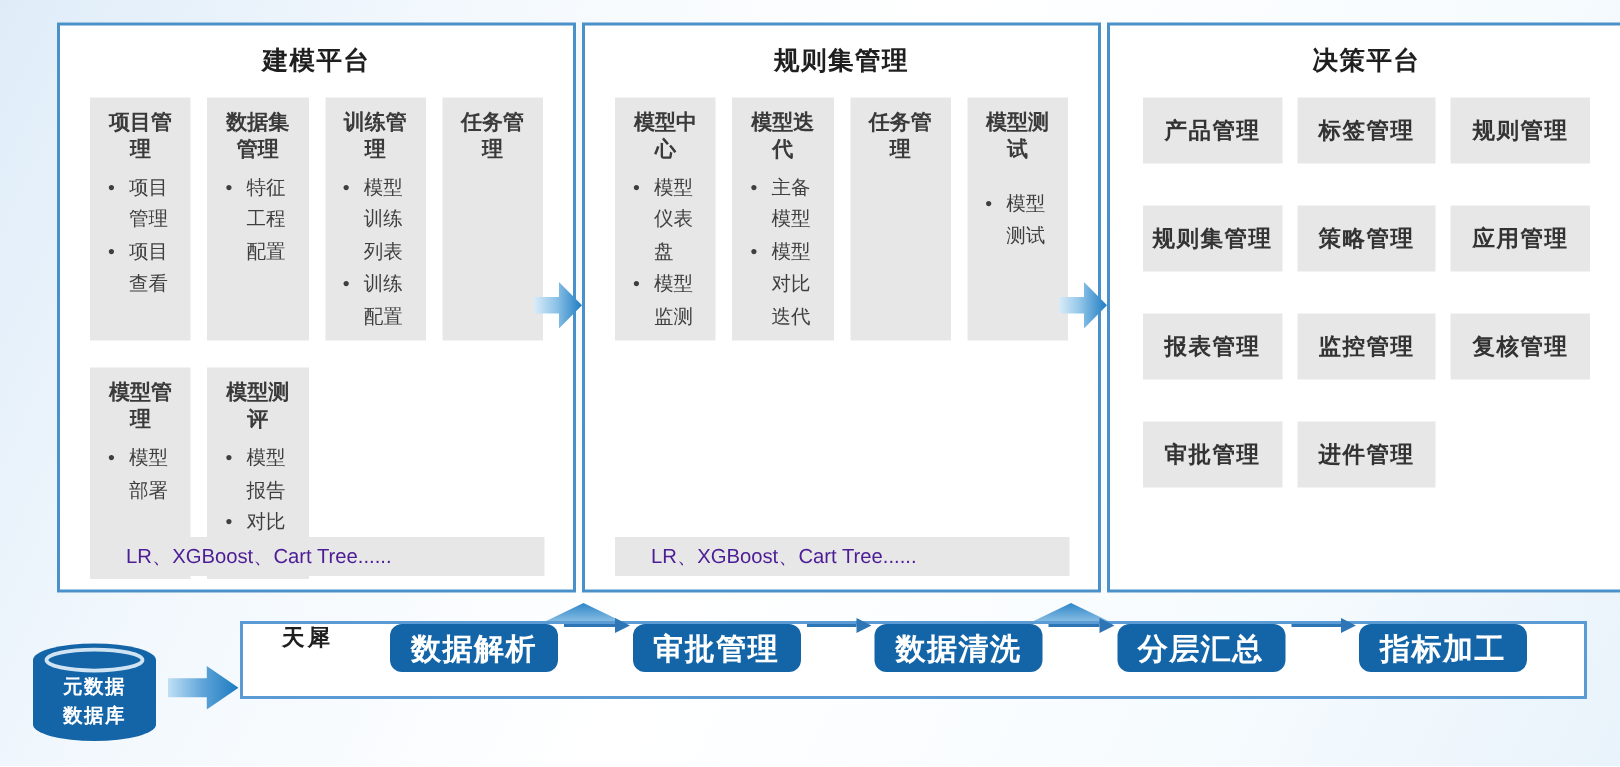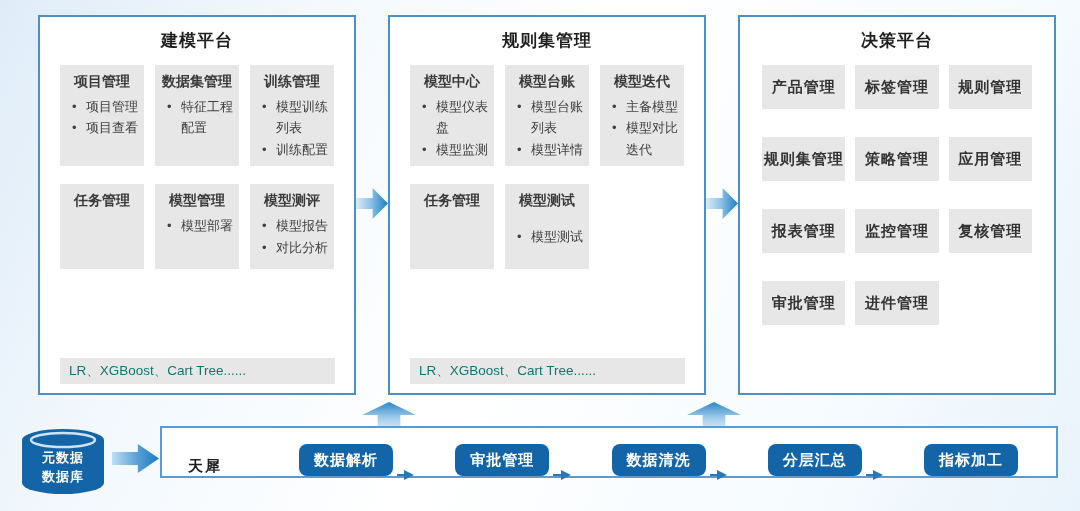--- a/index.html
+++ b/index.html
@@ -6,35 +6,35 @@
   html,body { background:#fff; }
   body { font-family:"Liberation Sans","DejaVu Sans",sans-serif; }
 
   .canvas {
     position:relative; width:1080px; height:511px; overflow:hidden;
     background:linear-gradient(115deg,#dfecf8 0%,#f2f8fd 22%,#ffffff 48%,#f6fbfe 78%,#e9f3fb 100%);
   }
 
   
   .panel {
-    position:absolute; top:15px; width:318px; height:380px;
+    position:absolute; top:15px; width:346px; height:380px;
     background:#ffffff; border:2px solid #4a90c9;
   }
   .panel-1 { left:38px; }
   .panel-2 { left:388px; }
   .panel-3 { left:738px; }
 
   .panel-title {
     margin-top:12px; text-align:center;
     font-size:17px; font-weight:bold; color:#1f1f1f; letter-spacing:1px;
   }
 
   .panel-grid {
     margin-top:13px; padding:0 20px;
-    display:grid; grid-template-columns:1fr 1fr 1fr; gap:18px 11px;
+    display:grid; grid-template-columns:1fr 1fr 1fr 1fr; gap:18px 11px;
   }
   .gbox {
     background:#e7e7e7; min-height:85px; padding:8px 6px 6px 6px;
   }
   .gbox-title {
     text-align:center; font-size:14px; font-weight:bold; color:#3a3a3a;
     margin-bottom:5px;
   }
   .gbox ul { list-style:none; }
   .gbox li {
@@ -42,21 +42,21 @@
     font-size:13px; color:#3f3f3f; line-height:1.65;
   }
   .gbox li::before {
     content:"\2022"; position:absolute; left:2px; top:0; color:#3f3f3f;
   }
   .gbox.spread ul { margin-top:16px; }
 
   .footer-bar {
     position:absolute; left:20px; right:19px; bottom:9px; height:26px;
     background:#e7e7e7; display:flex; align-items:center;
-    padding-left:9px; font-size:13.5px; color:#0f766e;
+    padding-left:24px; font-size:13.5px; color:#4c1d95;
   }
 
   
   .tile-grid {
     margin-top:13px; padding:0 22px;
     display:grid; grid-template-columns:1fr 1fr 1fr; gap:28px 10px;
   }
   .tile {
     background:#e7e7e7; height:44px;
     display:flex; align-items:center; justify-content:center;
@@ -89,34 +89,33 @@
   
   .db { position:absolute; left:18px; top:427px; width:90px; height:72px; }
   .db-label {
     position:absolute; left:0; top:22px; width:100%;
     text-align:center; color:#ffffff; font-weight:bold; font-size:13px;
     line-height:1.45; letter-spacing:1px;
   }
 
   
   .pipeline {
-    position:absolute; left:160px; top:426px; width:898px; height:52px;
+    position:absolute; left:160px; top:414px; width:898px; height:52px;
     background:#ffffff; border:2px solid #5b9bd5;
-    display:flex; align-items:flex-end; padding:0 38px 0 26px;
+    display:flex; align-items:flex-start; padding:0 38px 0 26px;
   }
   .pipe-source {
     font-size:15px; font-weight:bold; color:#1f1f1f; letter-spacing:2px;
     margin-right:38px;
   }
   .pipe-step {
-    background:#1365a7; color:#ffffff; font-weight:bold; font-size:15px;
+    background:#1365a7; color:#ffffff; font-weight:bold; font-size:20px;
     letter-spacing:1px; height:32px; min-width:94px; padding:0 14px;
     border-radius:8px; display:flex; align-items:center; justify-content:center;
     flex:0 0 auto;
-    margin-left:39px;
   }
   .pipe-link {
     flex:1 1 auto; height:0; border-top:2px solid #2e75b6;
     position:relative; margin:0 12px 0 4px;
   }
   .pipe-link::after {
     content:""; position:absolute; right:-10px; top:-6px;
     border-left:10px solid #2e75b6;
     border-top:5px solid transparent; border-bottom:5px solid transparent;
   }
@@ -170,27 +169,20 @@
   </section>
 
   <section class="panel panel-2">
     <h2 class="panel-title">规则集管理</h2>
     <div class="panel-grid">
       <div class="gbox">
         <div class="gbox-title">模型中心</div>
         <ul>
           <li>模型仪表盘</li>
           <li>模型监测</li>
-        </ul>
-      </div>
-      <div class="gbox">
-        <div class="gbox-title">模型台账</div>
-        <ul>
-          <li>模型台账列表</li>
-          <li>模型详情</li>
         </ul>
       </div>
       <div class="gbox">
         <div class="gbox-title">模型迭代</div>
         <ul>
           <li>主备模型</li>
           <li>模型对比迭代</li>
         </ul>
       </div>
       <div class="gbox">

